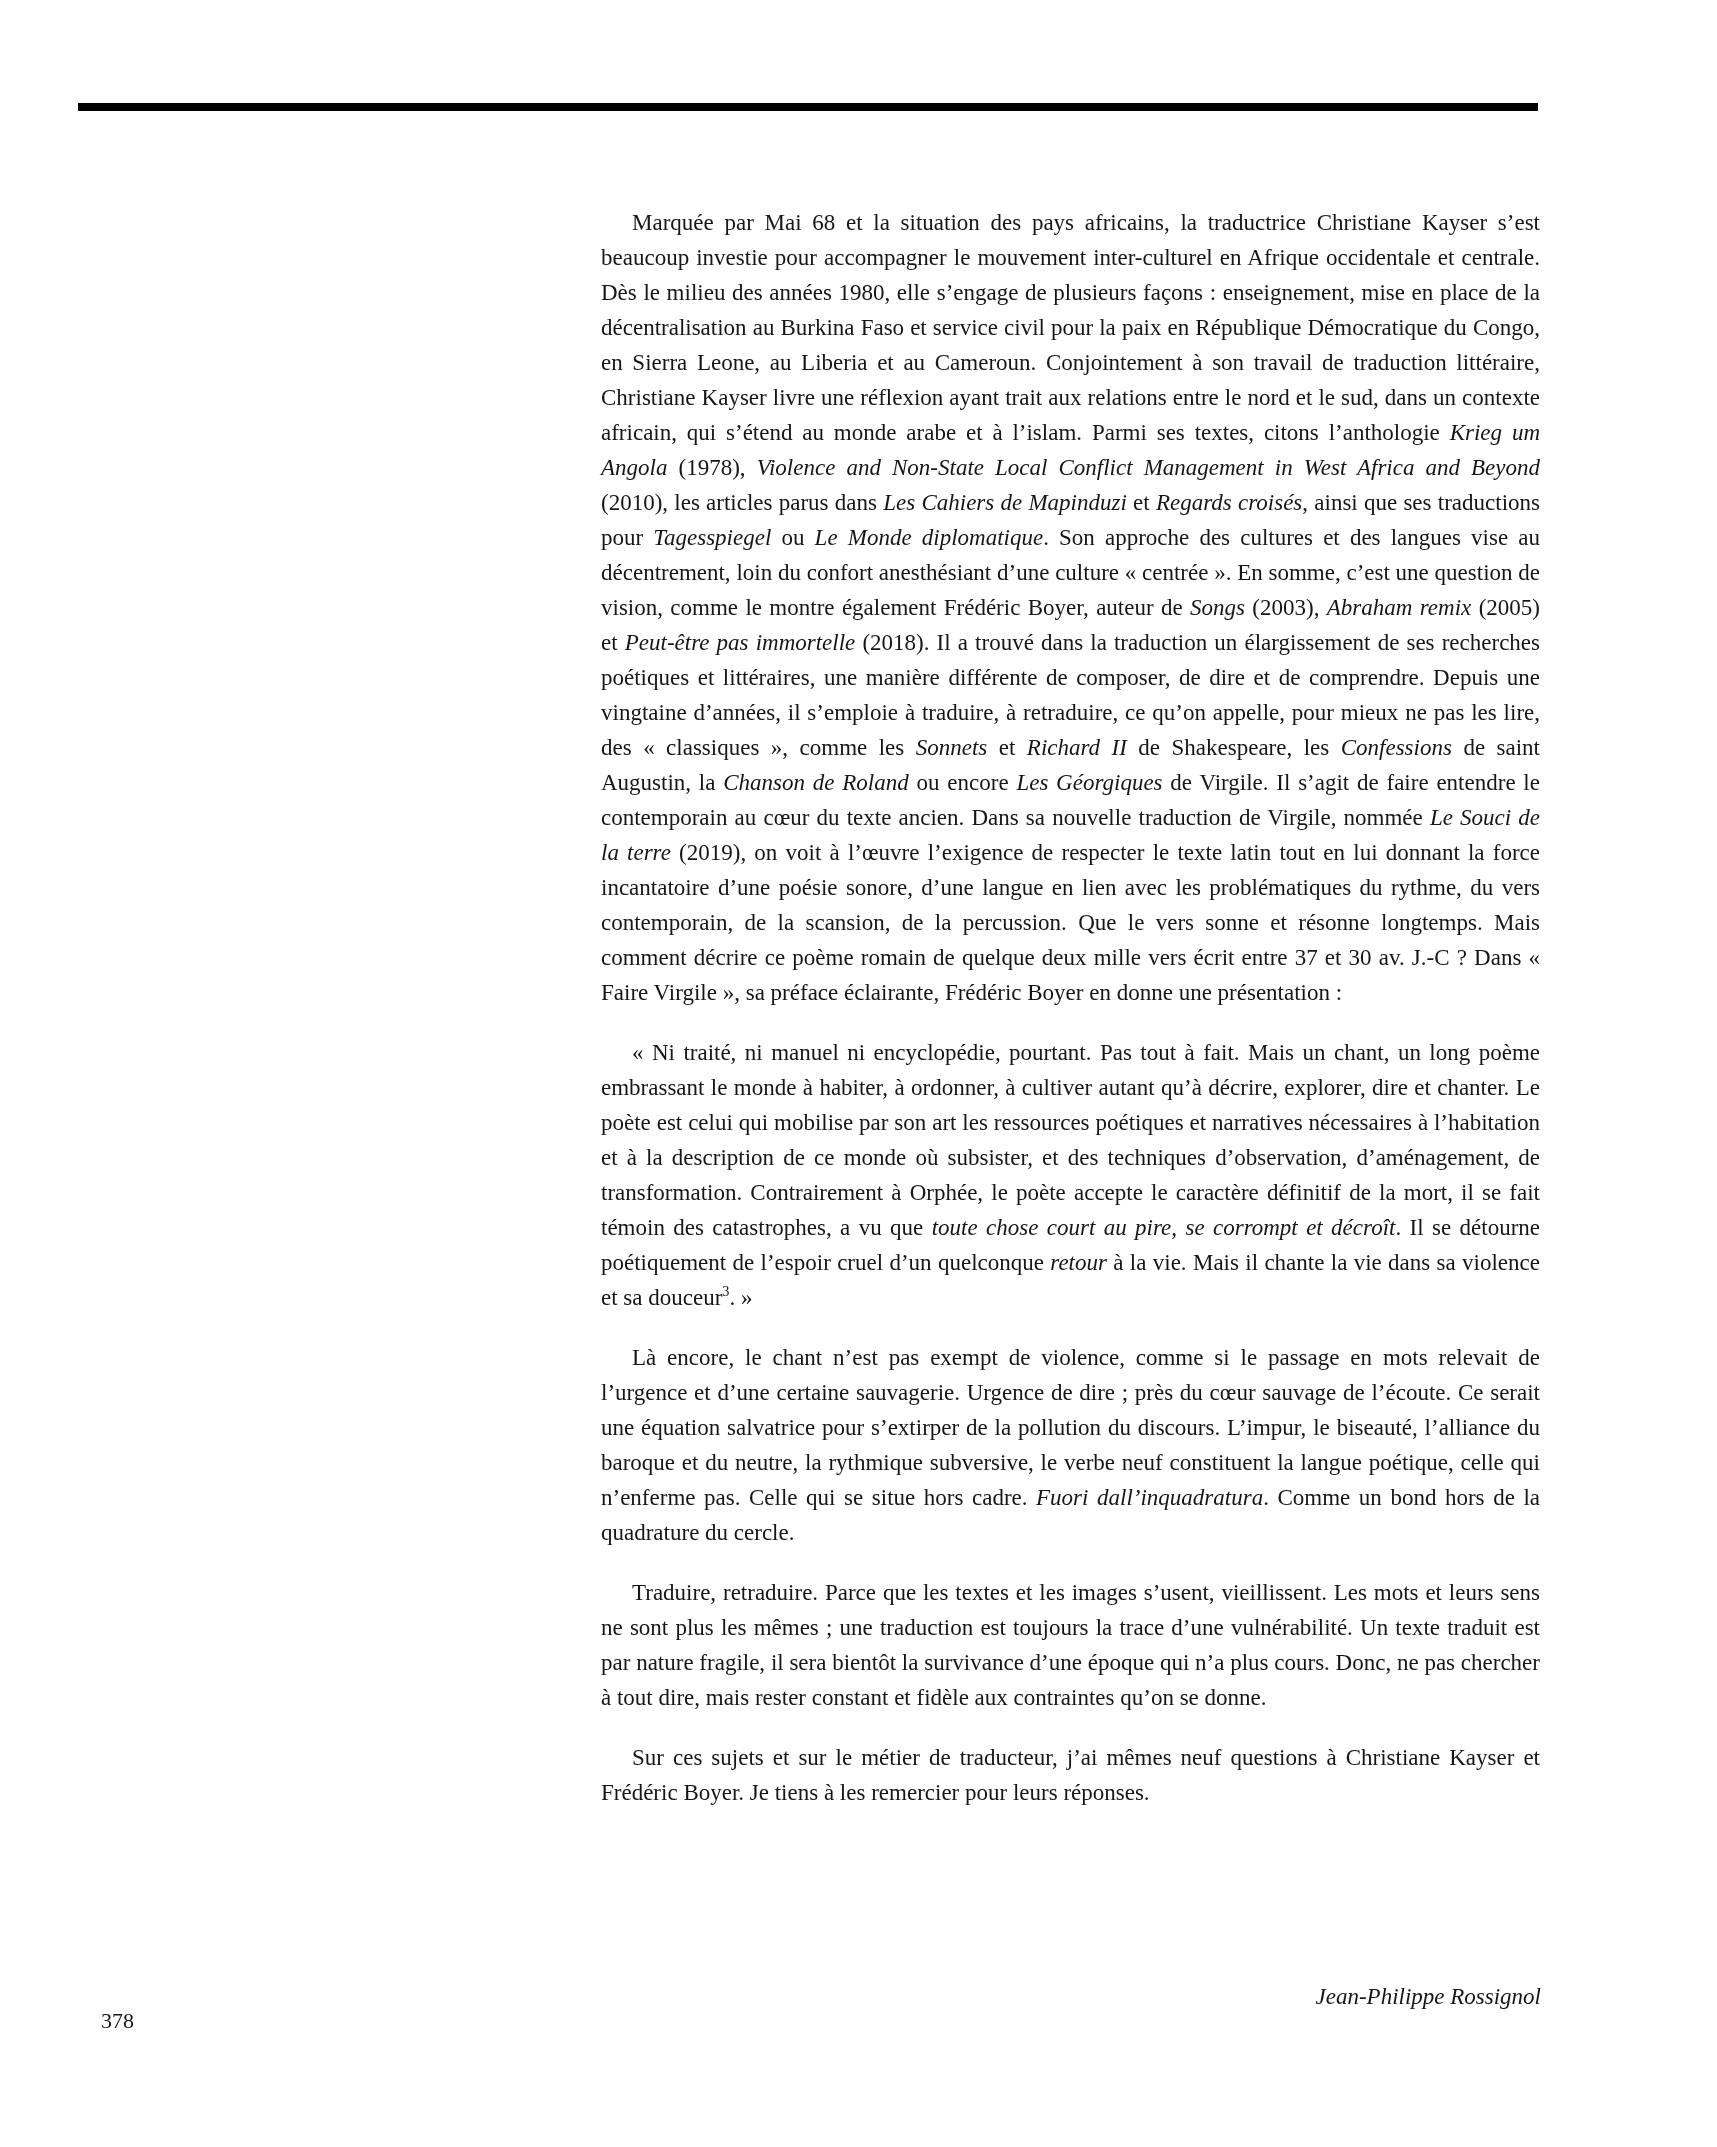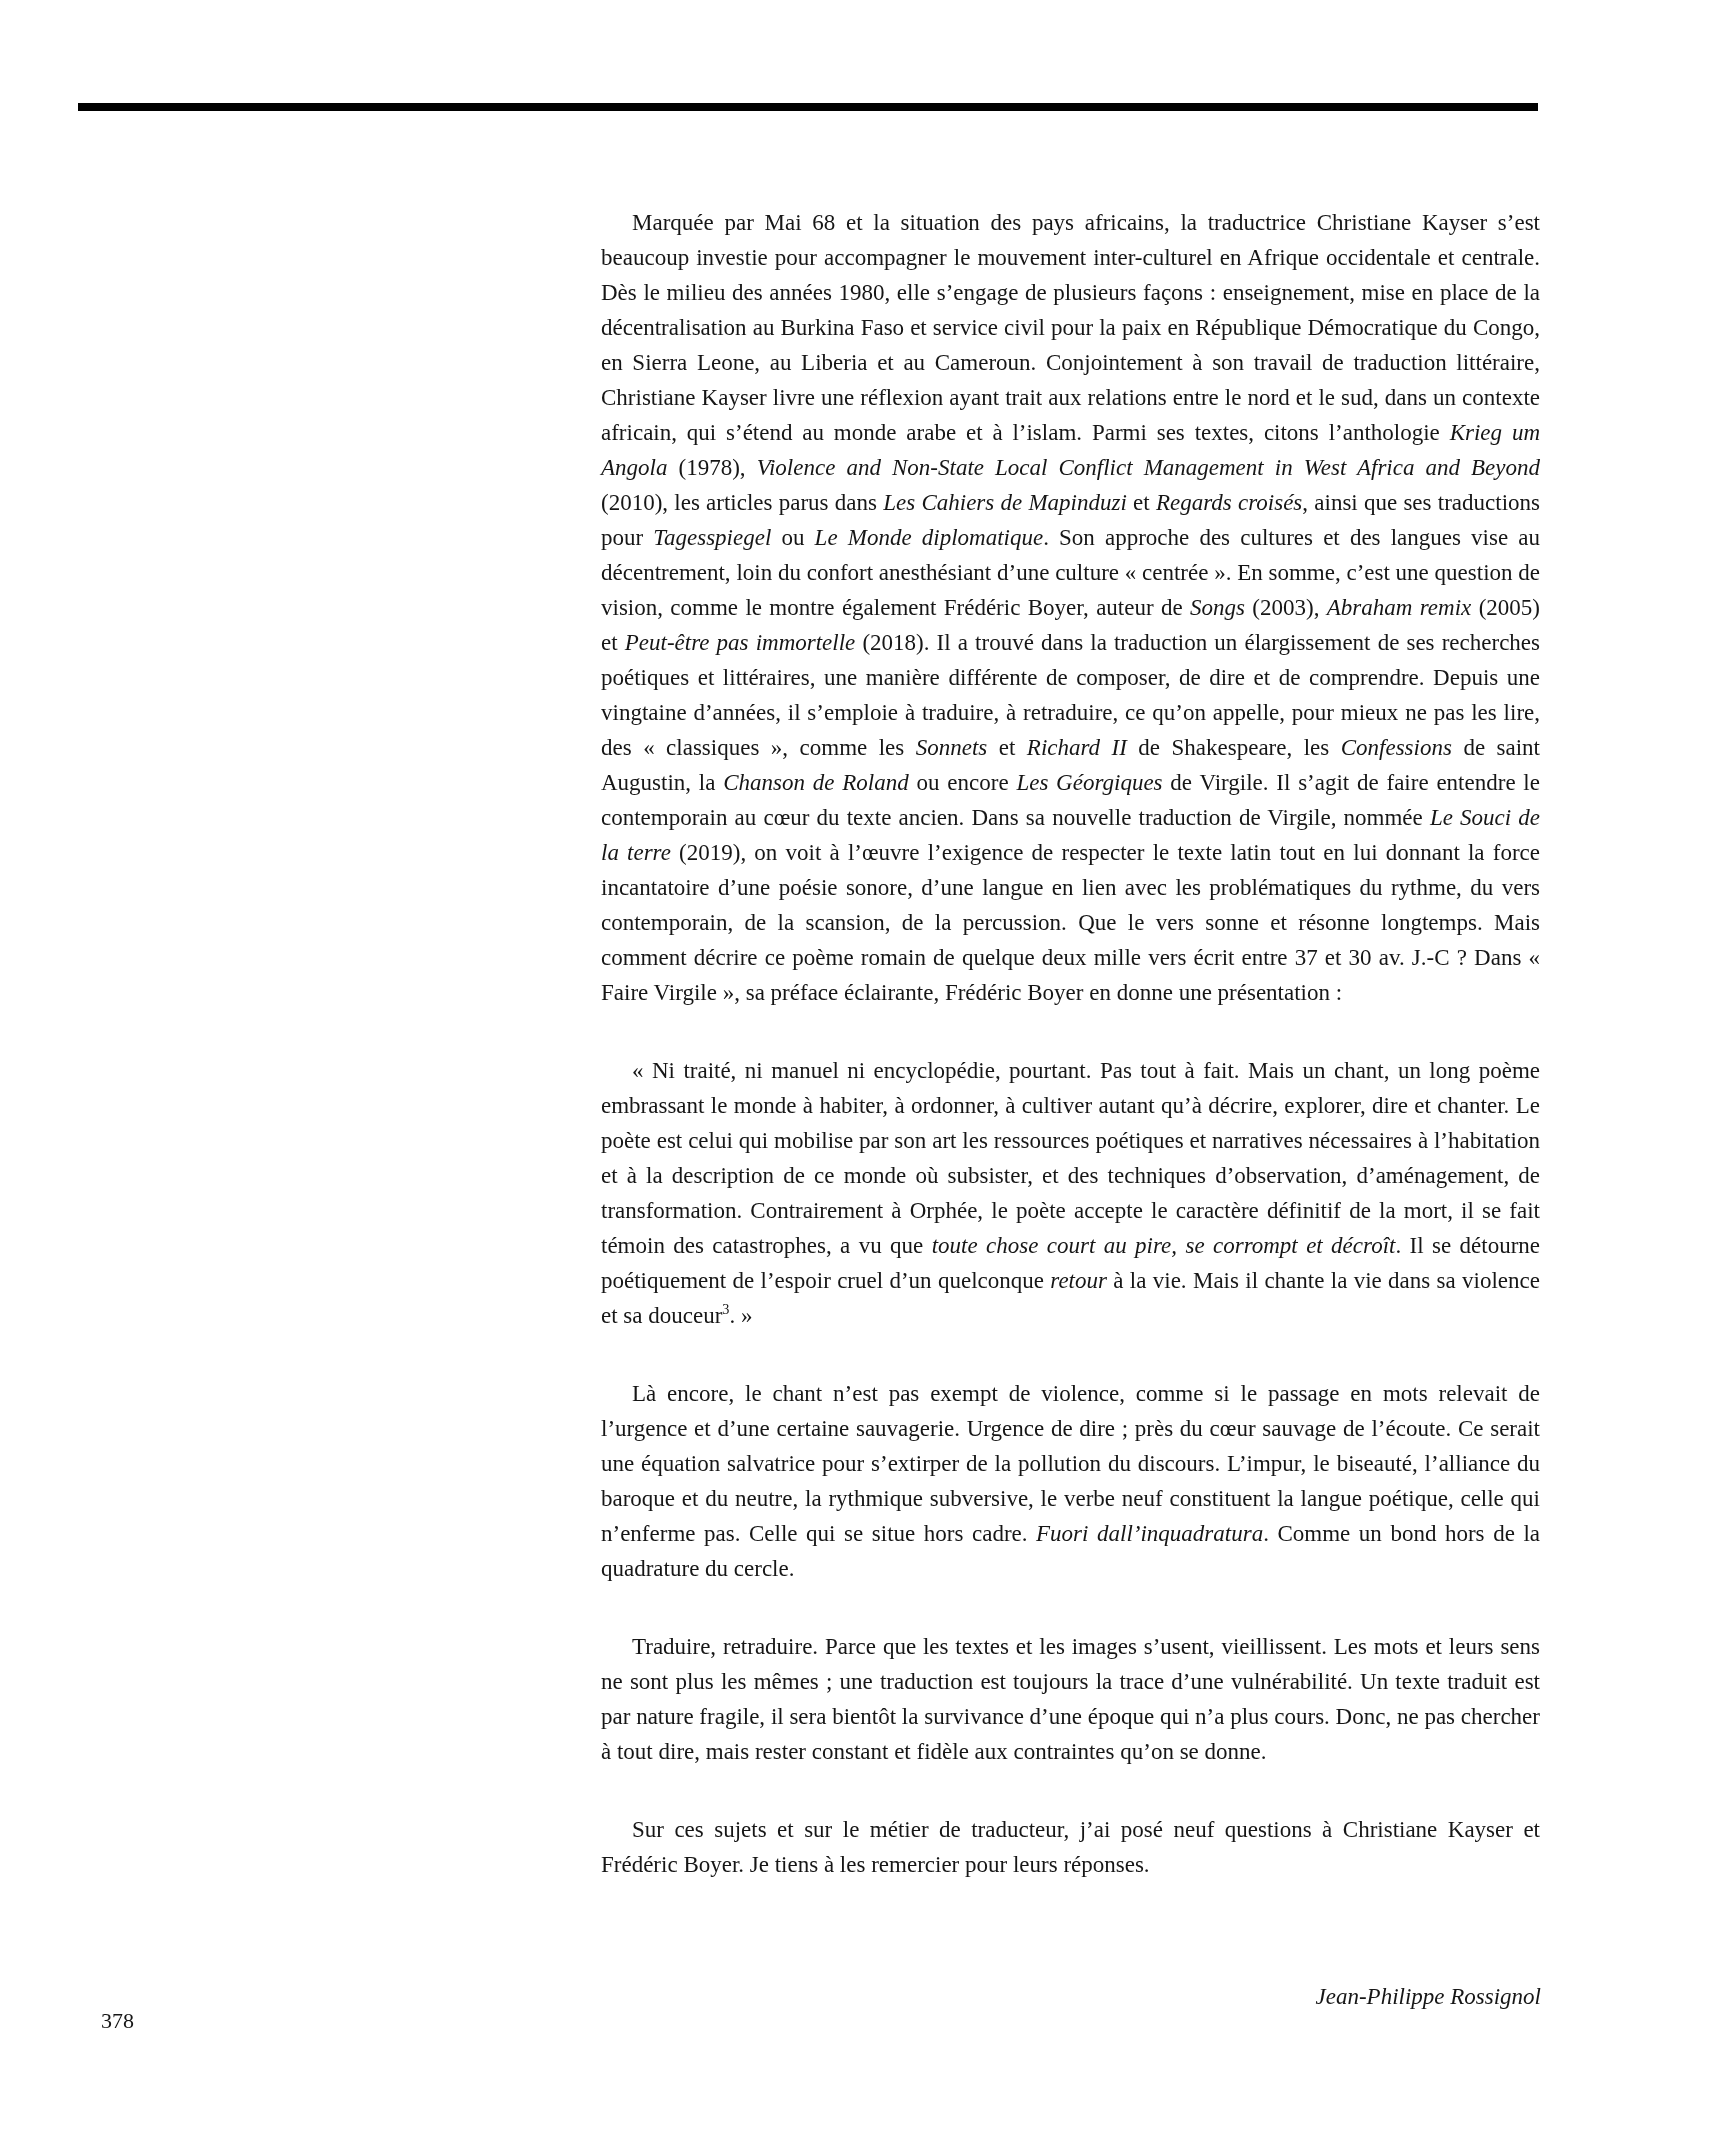--- a/index.html
+++ b/index.html
@@ -30,21 +30,21 @@
     text-align: justify;
     letter-spacing: 0px;
     hyphens: auto;
     -webkit-hyphens: auto;
   }
   .text-block p {
     margin: 0;
     text-indent: 31px;
   }
   .text-block p + p {
-    margin-top: 43px;
+    margin-top: 25px;
   }
   .text-block i { font-style: italic; }
   .text-block sup {
     font-size: 0.62em;
     line-height: 0;
     vertical-align: super;
   }
   .signature {
     position: absolute;
     right: 177px;
@@ -65,19 +65,19 @@
 </head>
 <body>
 
 <div class="top-rule"></div>
 
 <div class="text-block">
   <p><span>Marquée par Mai 68 et la situation des pays africains, la traductrice Christiane Kayser s’est beaucoup investie pour accompagner le mouvement inter-culturel en Afrique occidentale et centrale. Dès le milieu des années 1980, elle s’engage de plusieurs façons : enseignement, mise en place de la décentralisation au Burkina Faso et service civil pour la paix en République Démocratique du Congo, en Sierra Leone, au Liberia et au Cameroun. Conjointement à son travail de traduction littéraire, Christiane Kayser livre une réflexion ayant trait aux relations entre le nord et le sud, dans un contexte africain, qui s’étend au monde arabe et à l’islam. Parmi ses textes, citons l’anthologie </span><i>Krieg um Angola</i><span> (1978), </span><i>Violence and Non-State Local Conflict Management in West Africa and Beyond</i><span> (2010), les articles parus dans </span><i>Les Cahiers de Mapinduzi</i><span> et </span><i>Regards croisés</i><span>, ainsi que ses traductions pour </span><i>Tagesspiegel</i><span> ou </span><i>Le Monde diplomatique</i><span>. Son approche des cultures et des langues vise au décentrement, loin du confort anesthésiant d’une culture « centrée ». En somme, c’est une question de vision, comme le montre également Frédéric Boyer, auteur de </span><i>Songs</i><span> (2003), </span><i>Abraham remix</i><span> (2005) et </span><i>Peut-être pas immortelle</i><span> (2018). Il a trouvé dans la traduction un élargissement de ses recherches poétiques et littéraires, une manière différente de composer, de dire et de comprendre. Depuis une vingtaine d’années, il s’emploie à traduire, à retraduire, ce qu’on appelle, pour mieux ne pas les lire, des « classiques », comme les </span><i>Sonnets</i><span> et </span><i>Richard II</i><span> de Shakespeare, les </span><i>Confessions</i><span> de saint Augustin, la </span><i>Chanson de Roland</i><span> ou encore </span><i>Les Géorgiques</i><span> de Virgile. Il s’agit de faire entendre le contemporain au cœur du texte ancien. Dans sa nouvelle traduction de Virgile, nommée </span><i>Le Souci de la terre</i><span> (2019), on voit à l’œuvre l’exigence de respecter le texte latin tout en lui donnant la force incantatoire d’une poésie sonore, d’une langue en lien avec les problématiques du rythme, du vers contemporain, de la scansion, de la percussion. Que le vers sonne et résonne longtemps. Mais comment décrire ce poème romain de quelque deux mille vers écrit entre 37 et 30 av. J.-C ? Dans « Faire Virgile », sa préface éclairante, Frédéric Boyer en donne une présentation :</span></p>
   <p><span>« Ni traité, ni manuel ni encyclopédie, pourtant. Pas tout à fait. Mais un chant, un long poème embrassant le monde à habiter, à ordonner, à cultiver autant qu’à décrire, explorer, dire et chanter. Le poète est celui qui mobilise par son art les ressources poétiques et narratives nécessaires à l’habitation et à la description de ce monde où subsister, et des techniques d’observation, d’aménagement, de transformation. Contrairement à Orphée, le poète accepte le caractère définitif de la mort, il se fait témoin des catastrophes, a vu que </span><i>toute chose court au pire, se corrompt et décroît</i><span>. Il se détourne poétiquement de l’espoir cruel d’un quelconque </span><i>retour</i><span> à la vie. Mais il chante la vie dans sa violence et sa douceur</span><sup>3</sup><span>. »</span></p>
   <p><span>Là encore, le chant n’est pas exempt de violence, comme si le passage en mots relevait de l’urgence et d’une certaine sauvagerie. Urgence de dire ; près du cœur sauvage de l’écoute. Ce serait une équation salvatrice pour s’extirper de la pollution du discours. L’impur, le biseauté, l’alliance du baroque et du neutre, la rythmique subversive, le verbe neuf constituent la langue poétique, celle qui n’enferme pas. Celle qui se situe hors cadre. </span><i>Fuori dall’inquadratura</i><span>. Comme un bond hors de la quadrature du cercle.</span></p>
   <p><span>Traduire, retraduire. Parce que les textes et les images s’usent, vieillissent. Les mots et leurs sens ne sont plus les mêmes ; une traduction est toujours la trace d’une vulnérabilité. Un texte traduit est par nature fragile, il sera bientôt la survivance d’une époque qui n’a plus cours. Donc, ne pas chercher à tout dire, mais rester constant et fidèle aux contraintes qu’on se donne.</span></p>
-  <p><span>Sur ces sujets et sur le métier de traducteur, j’ai posé neuf questions à Christiane Kayser et Frédéric Boyer. Je tiens à les remercier pour leurs réponses.</span></p>
+  <p><span>Sur ces sujets et sur le métier de traducteur, j’ai mêmes neuf questions à Christiane Kayser et Frédéric Boyer. Je tiens à les remercier pour leurs réponses.</span></p>
 </div>
 
 <div class="signature">Jean-Philippe Rossignol</div>
 
 <div class="page-number">378</div>
 
 
 </body></html>

